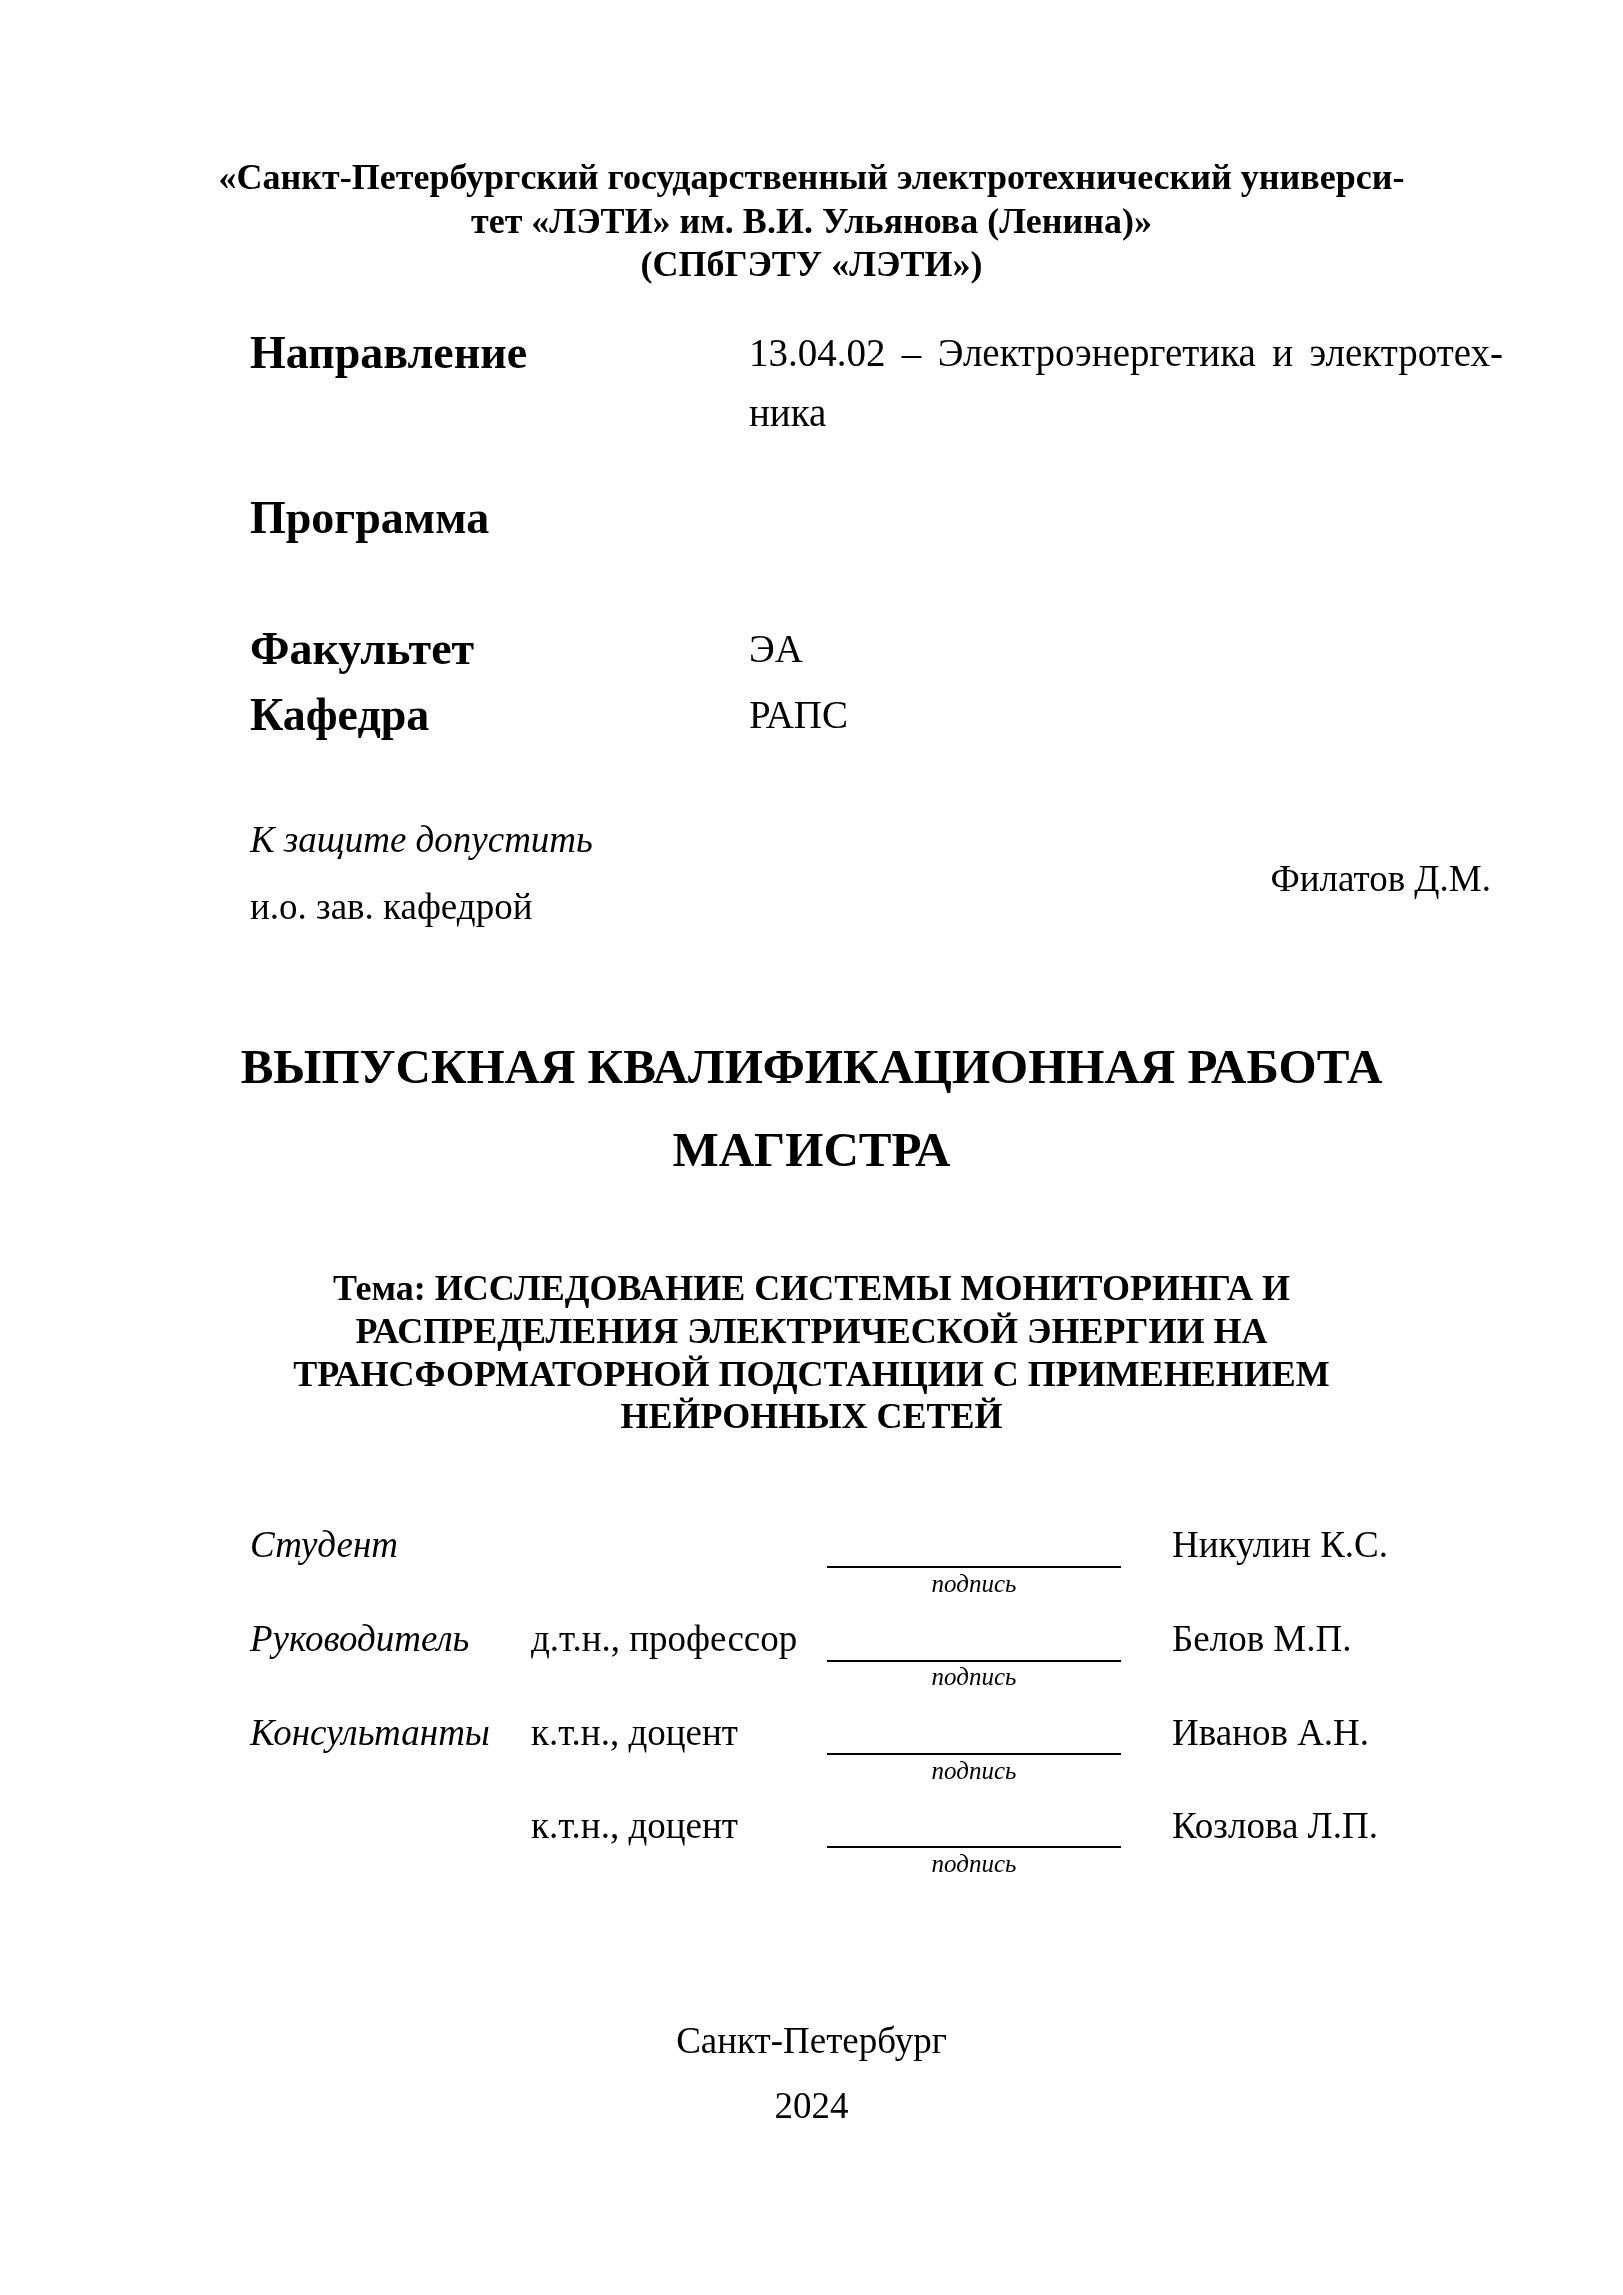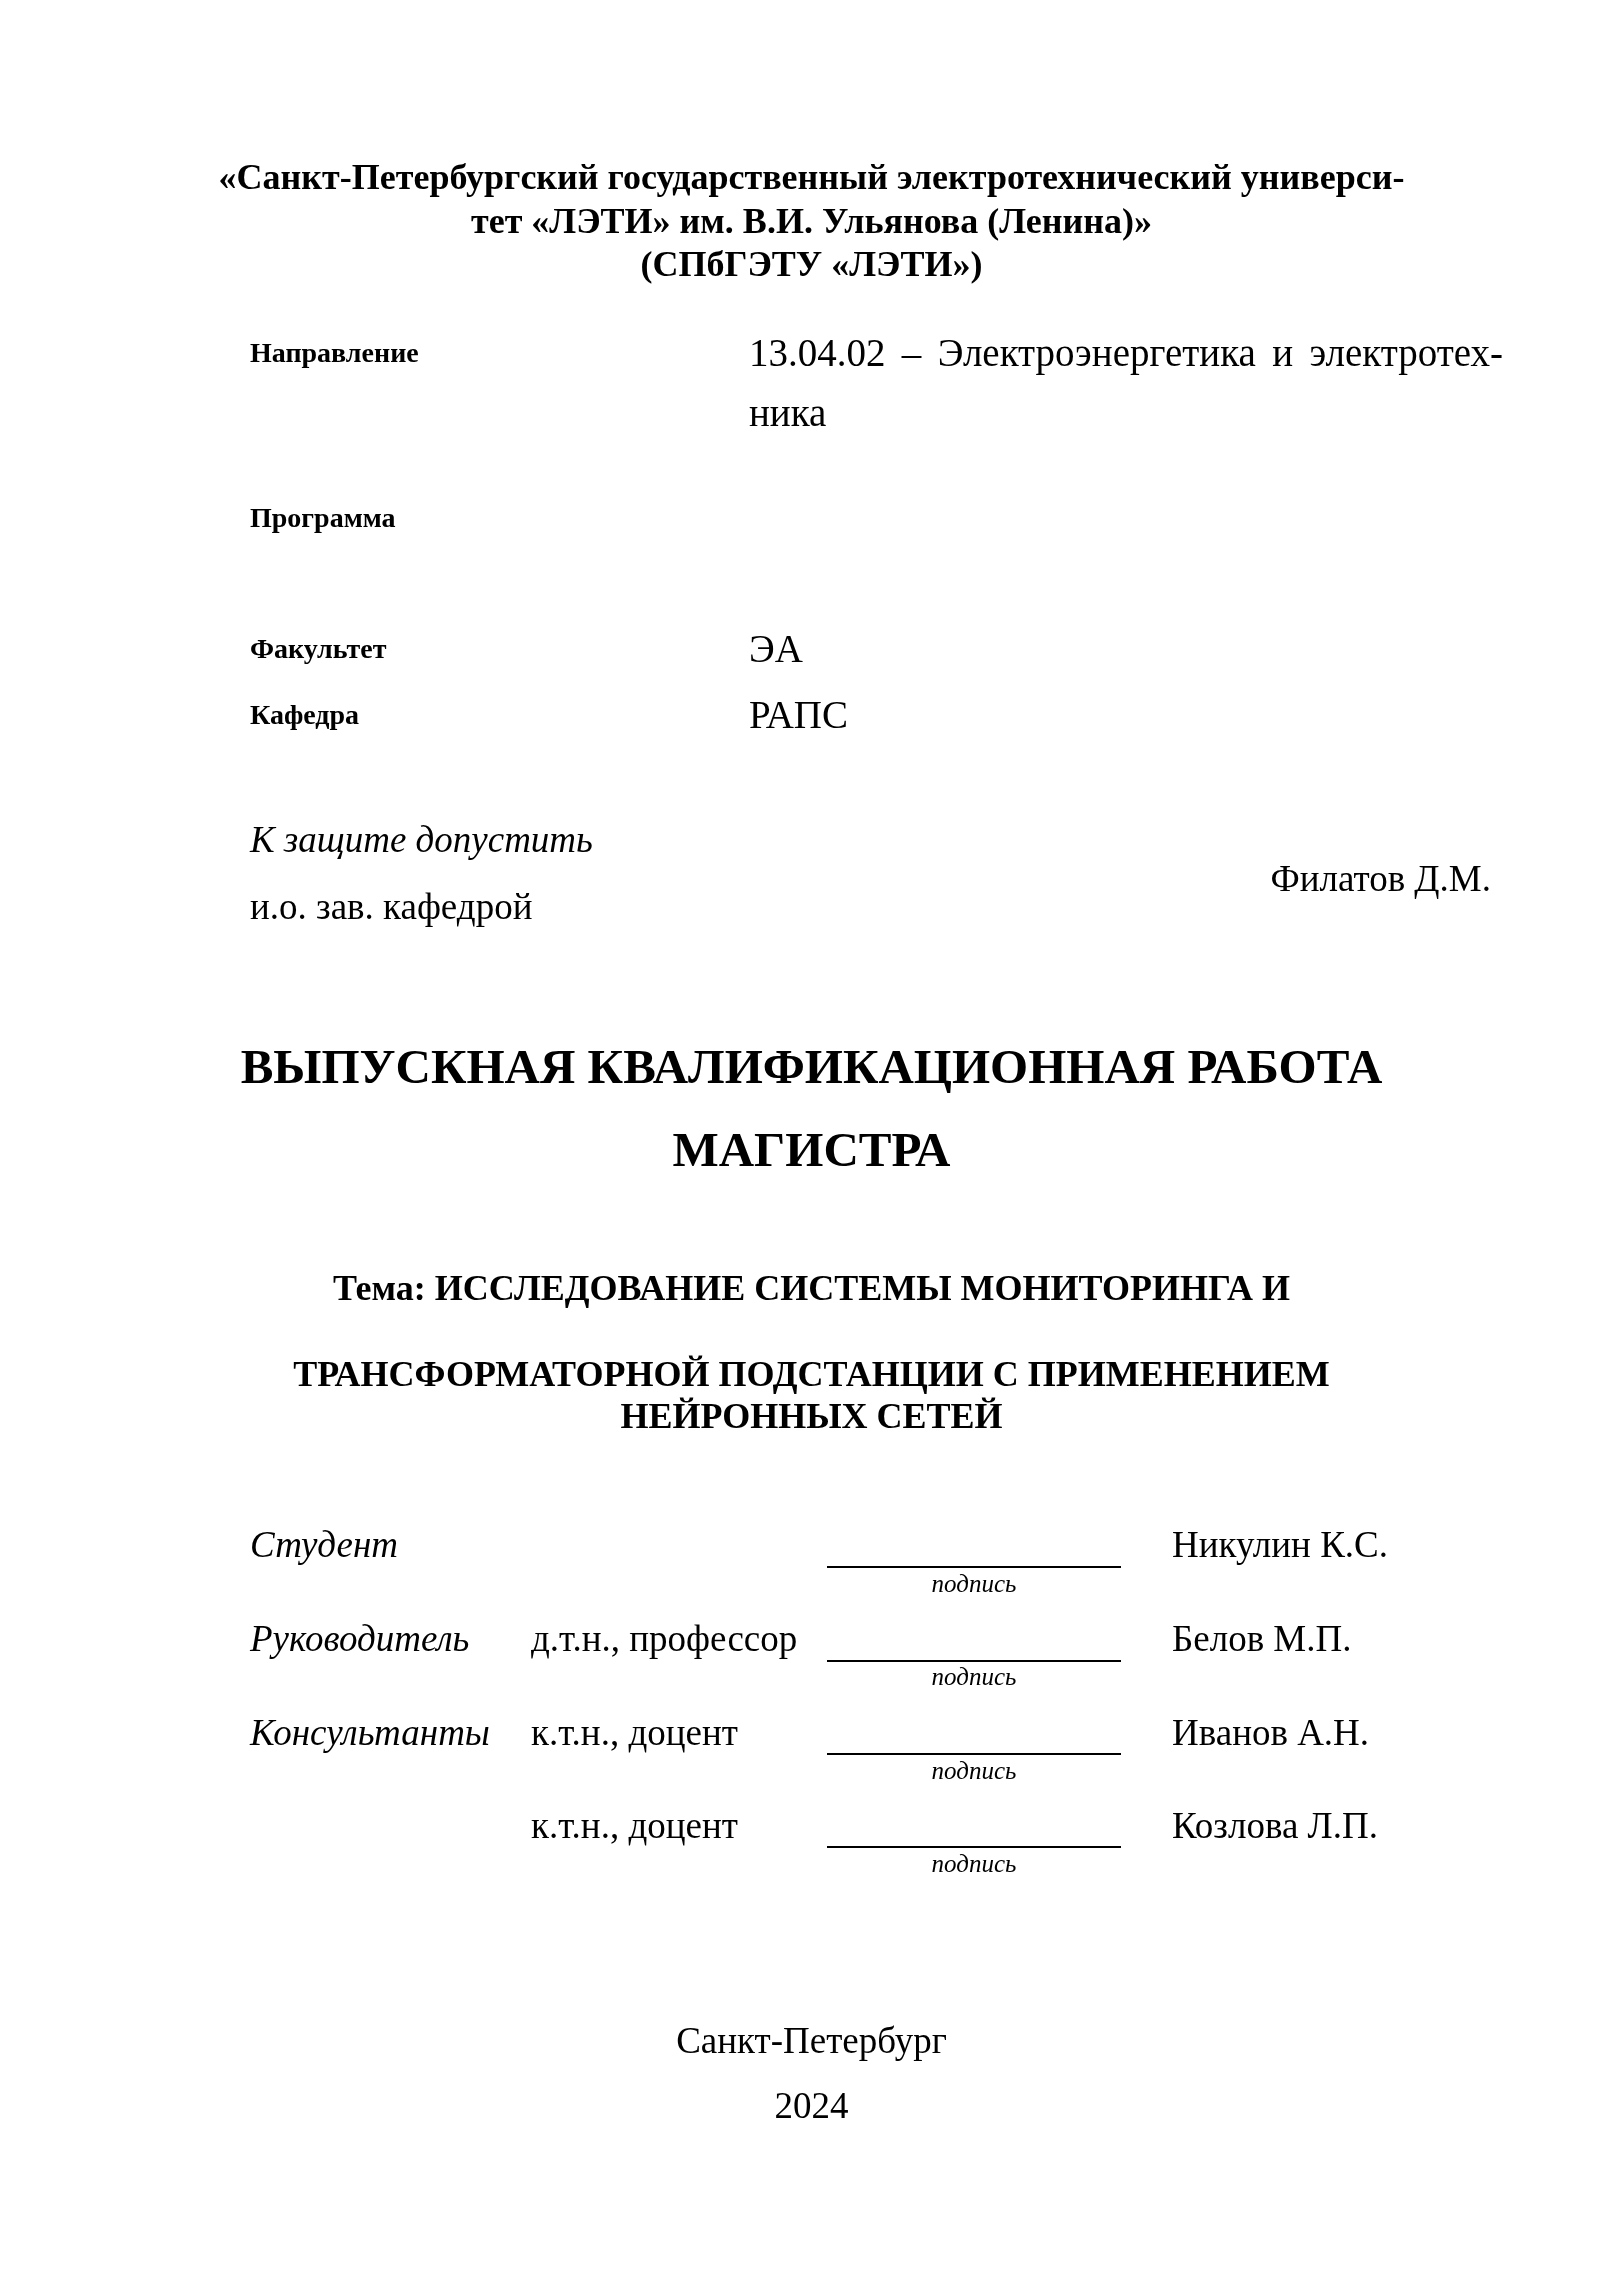--- a/index.html
+++ b/index.html
@@ -7,21 +7,21 @@
   .page { position: absolute; left: 0; top: 0; width: 1623px; height: 1954px; background: #ffffff; color: #000000;
           font-family: "Liberation Serif", "DejaVu Serif", serif; }
   .abs { position: absolute; white-space: nowrap; line-height: 1; }
   .center { left: 0; width: 1623px; text-align: center; }
   .ital { font-style: italic; }
 
   
   .hdr { font-size: 36px; font-weight: bold; }
 
   
-  .f-label { left: 250px; font-size: 28px; font-weight: bold; line-height: 60px; }
+  .f-label { left: 250px; font-size: 46px; font-weight: bold; line-height: 60px; }
   .f-value { left: 749px; width: 754px; font-size: 39px; line-height: 60px; white-space: normal;
              text-align: justify; text-align-last: left; }
   .f-value span { display: block; }
   .f-value .justify { text-align: justify; text-align-last: justify; }
 
   .approve { font-size: 37px; left: 250px; }
   .approver { font-size: 37px; right: 132px; }
 
   .title { font-size: 49px; font-weight: bold; }
   .topic { font-size: 36px; font-weight: bold; }
@@ -62,20 +62,21 @@
   </div>
 
   <div class="abs approve ital" style="top:821px">К защите допустить</div>
   <div class="abs approve" style="top:888px">и.о. зав. кафедрой</div>
   <div class="abs approver" style="top:860px">Филатов Д.М.</div>
 
   <div class="abs center title" style="top:1042px">ВЫПУСКНАЯ КВАЛИФИКАЦИОННАЯ РАБОТА</div>
   <div class="abs center title" style="top:1125px">МАГИСТРА</div>
 
   <div class="abs center topic" style="top:1270px">Тема: ИССЛЕДОВАНИЕ СИСТЕМЫ МОНИТОРИНГА И</div>
+  <div class="abs center topic" style="top:1313px">РАСПРЕДЕЛЕНИЯ ЭЛЕКТРИЧЕСКОЙ ЭНЕРГИИ НА</div>
   <div class="abs center topic" style="top:1356px">ТРАНСФОРМАТОРНОЙ ПОДСТАНЦИИ С ПРИМЕНЕНИЕМ</div>
   <div class="abs center topic" style="top:1398px">НЕЙРОННЫХ СЕТЕЙ</div>
 
   <div class="abs sig-role" style="top:1526px">Студент</div>
   <div class="abs sig-deg" style="top:1526px"></div>
   <div class="sig-line" style="top:1566px"></div>
   <div class="abs sig-hint" style="top:1571px">подпись</div>
   <div class="abs sig-name" style="top:1526px">Никулин К.С.</div>
 
   <div class="abs sig-role" style="top:1620px">Руководитель</div>

